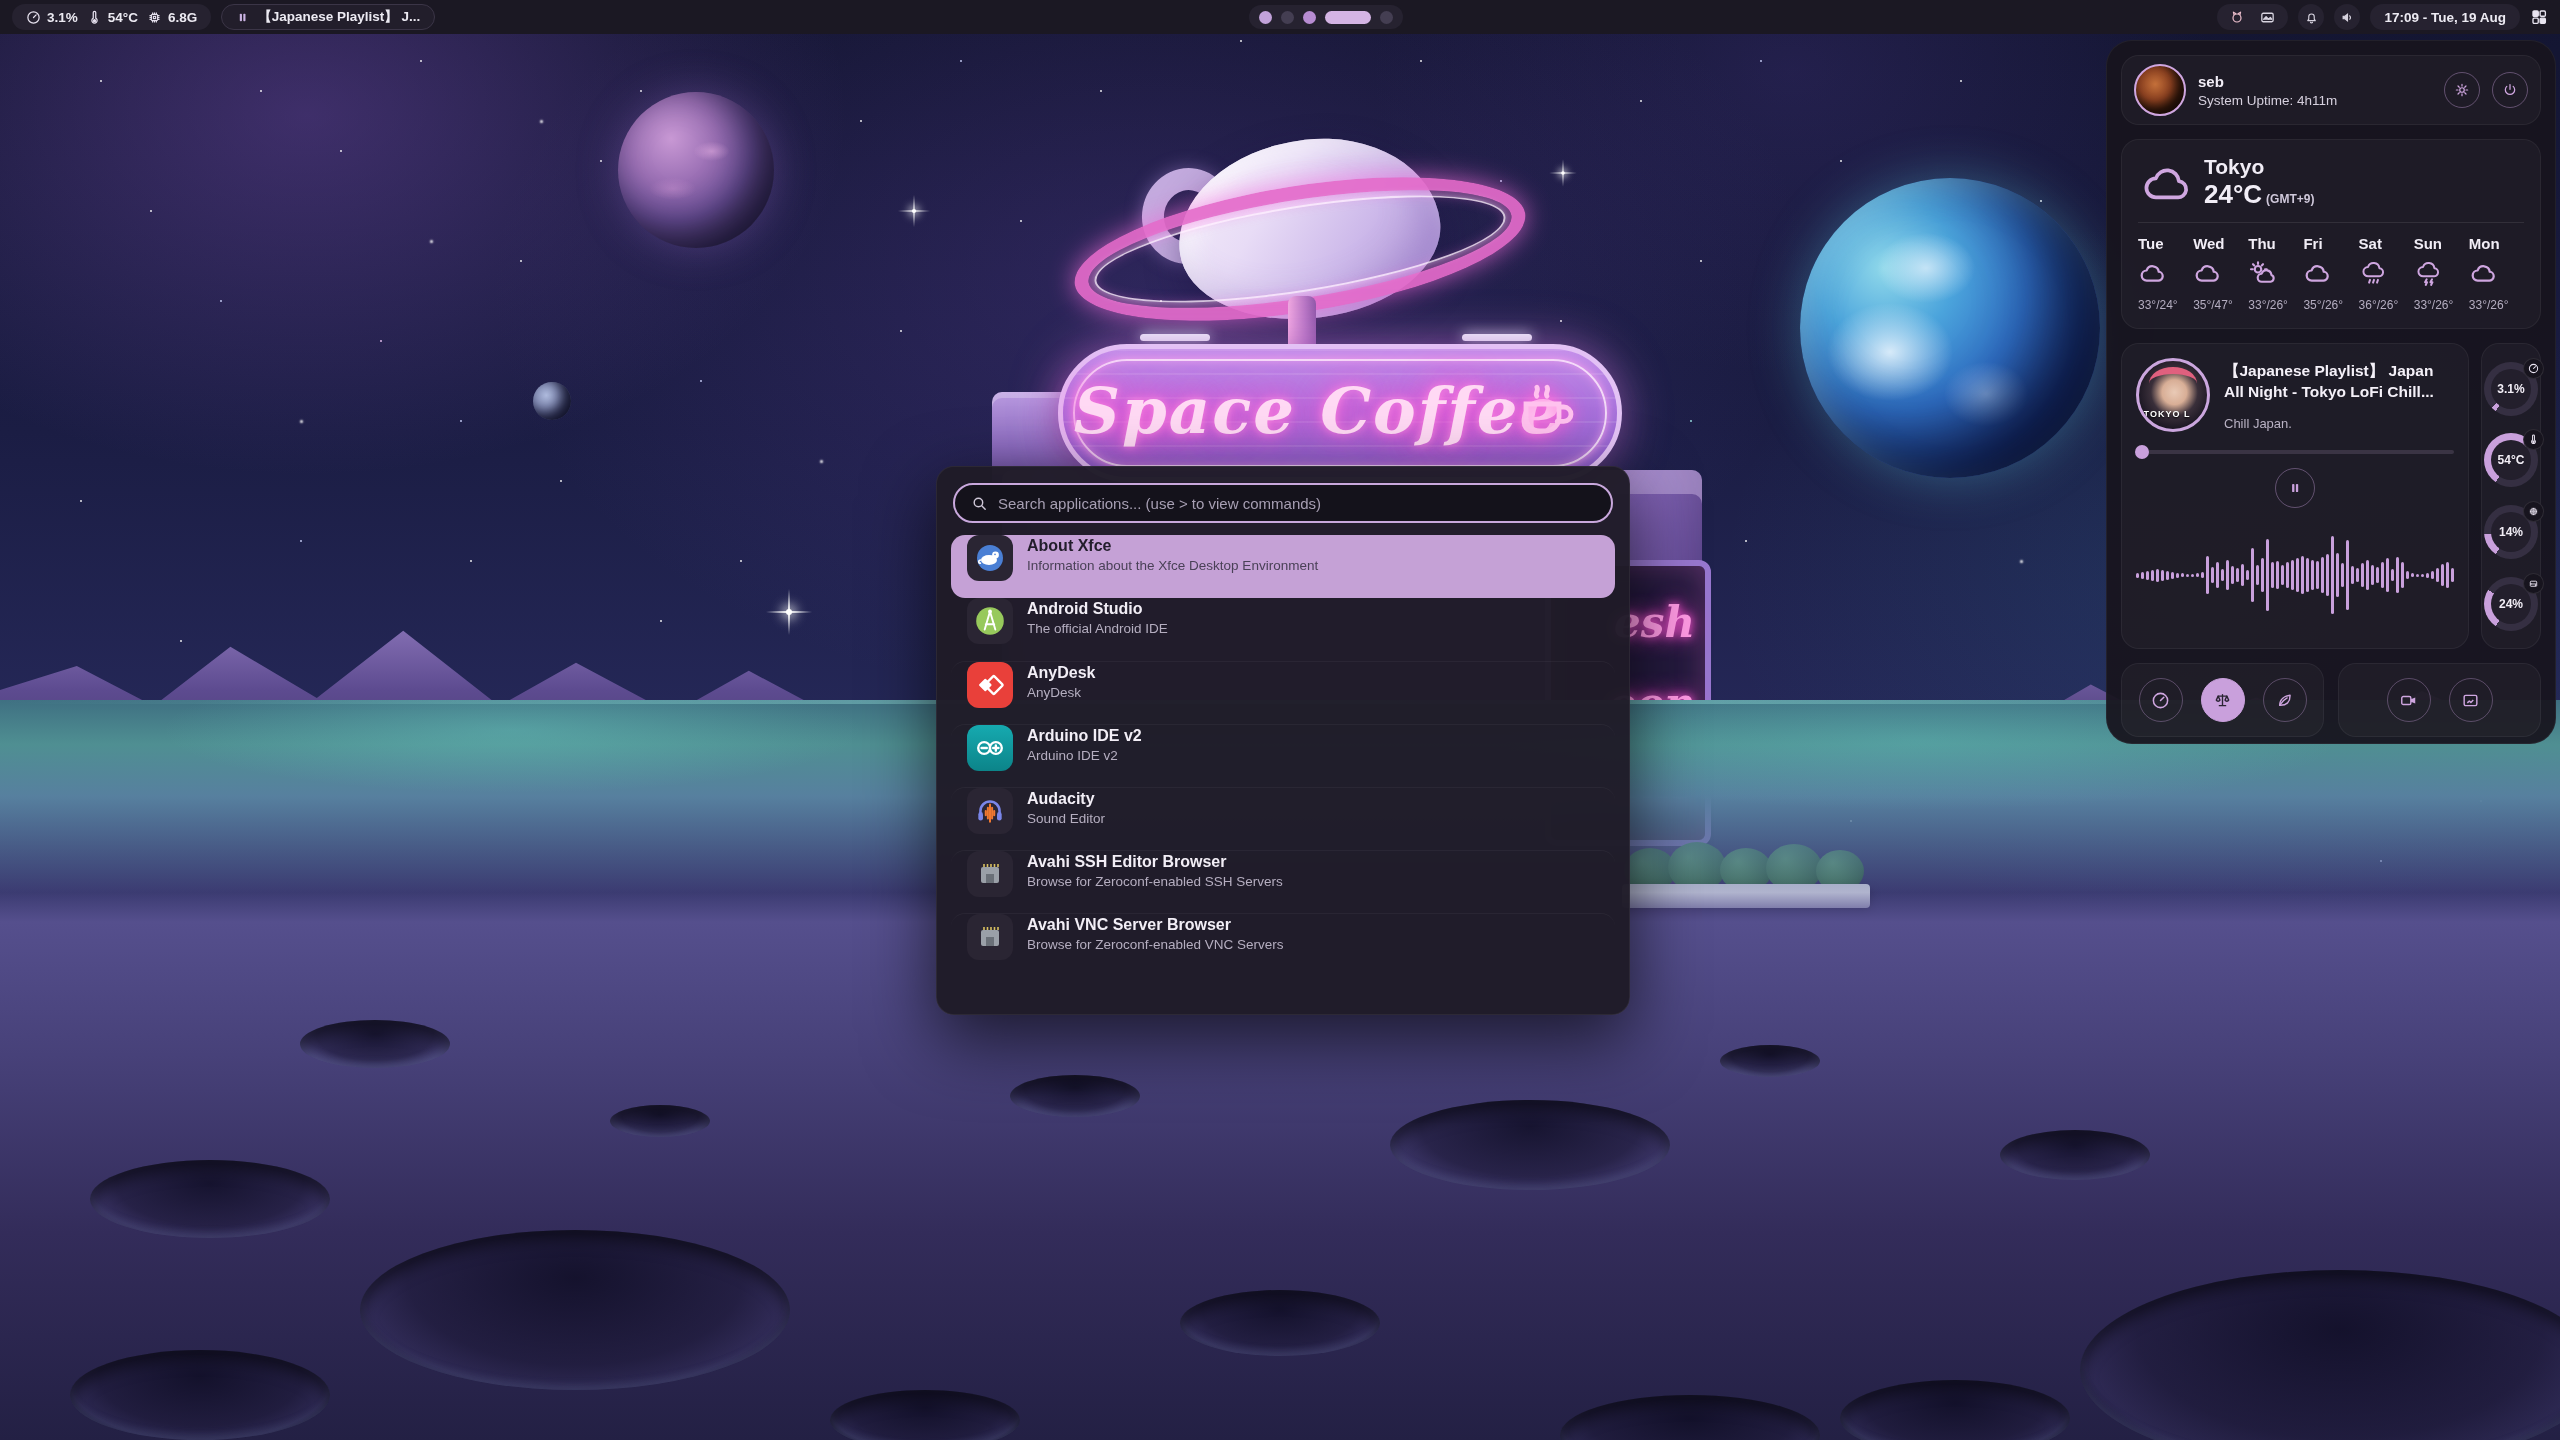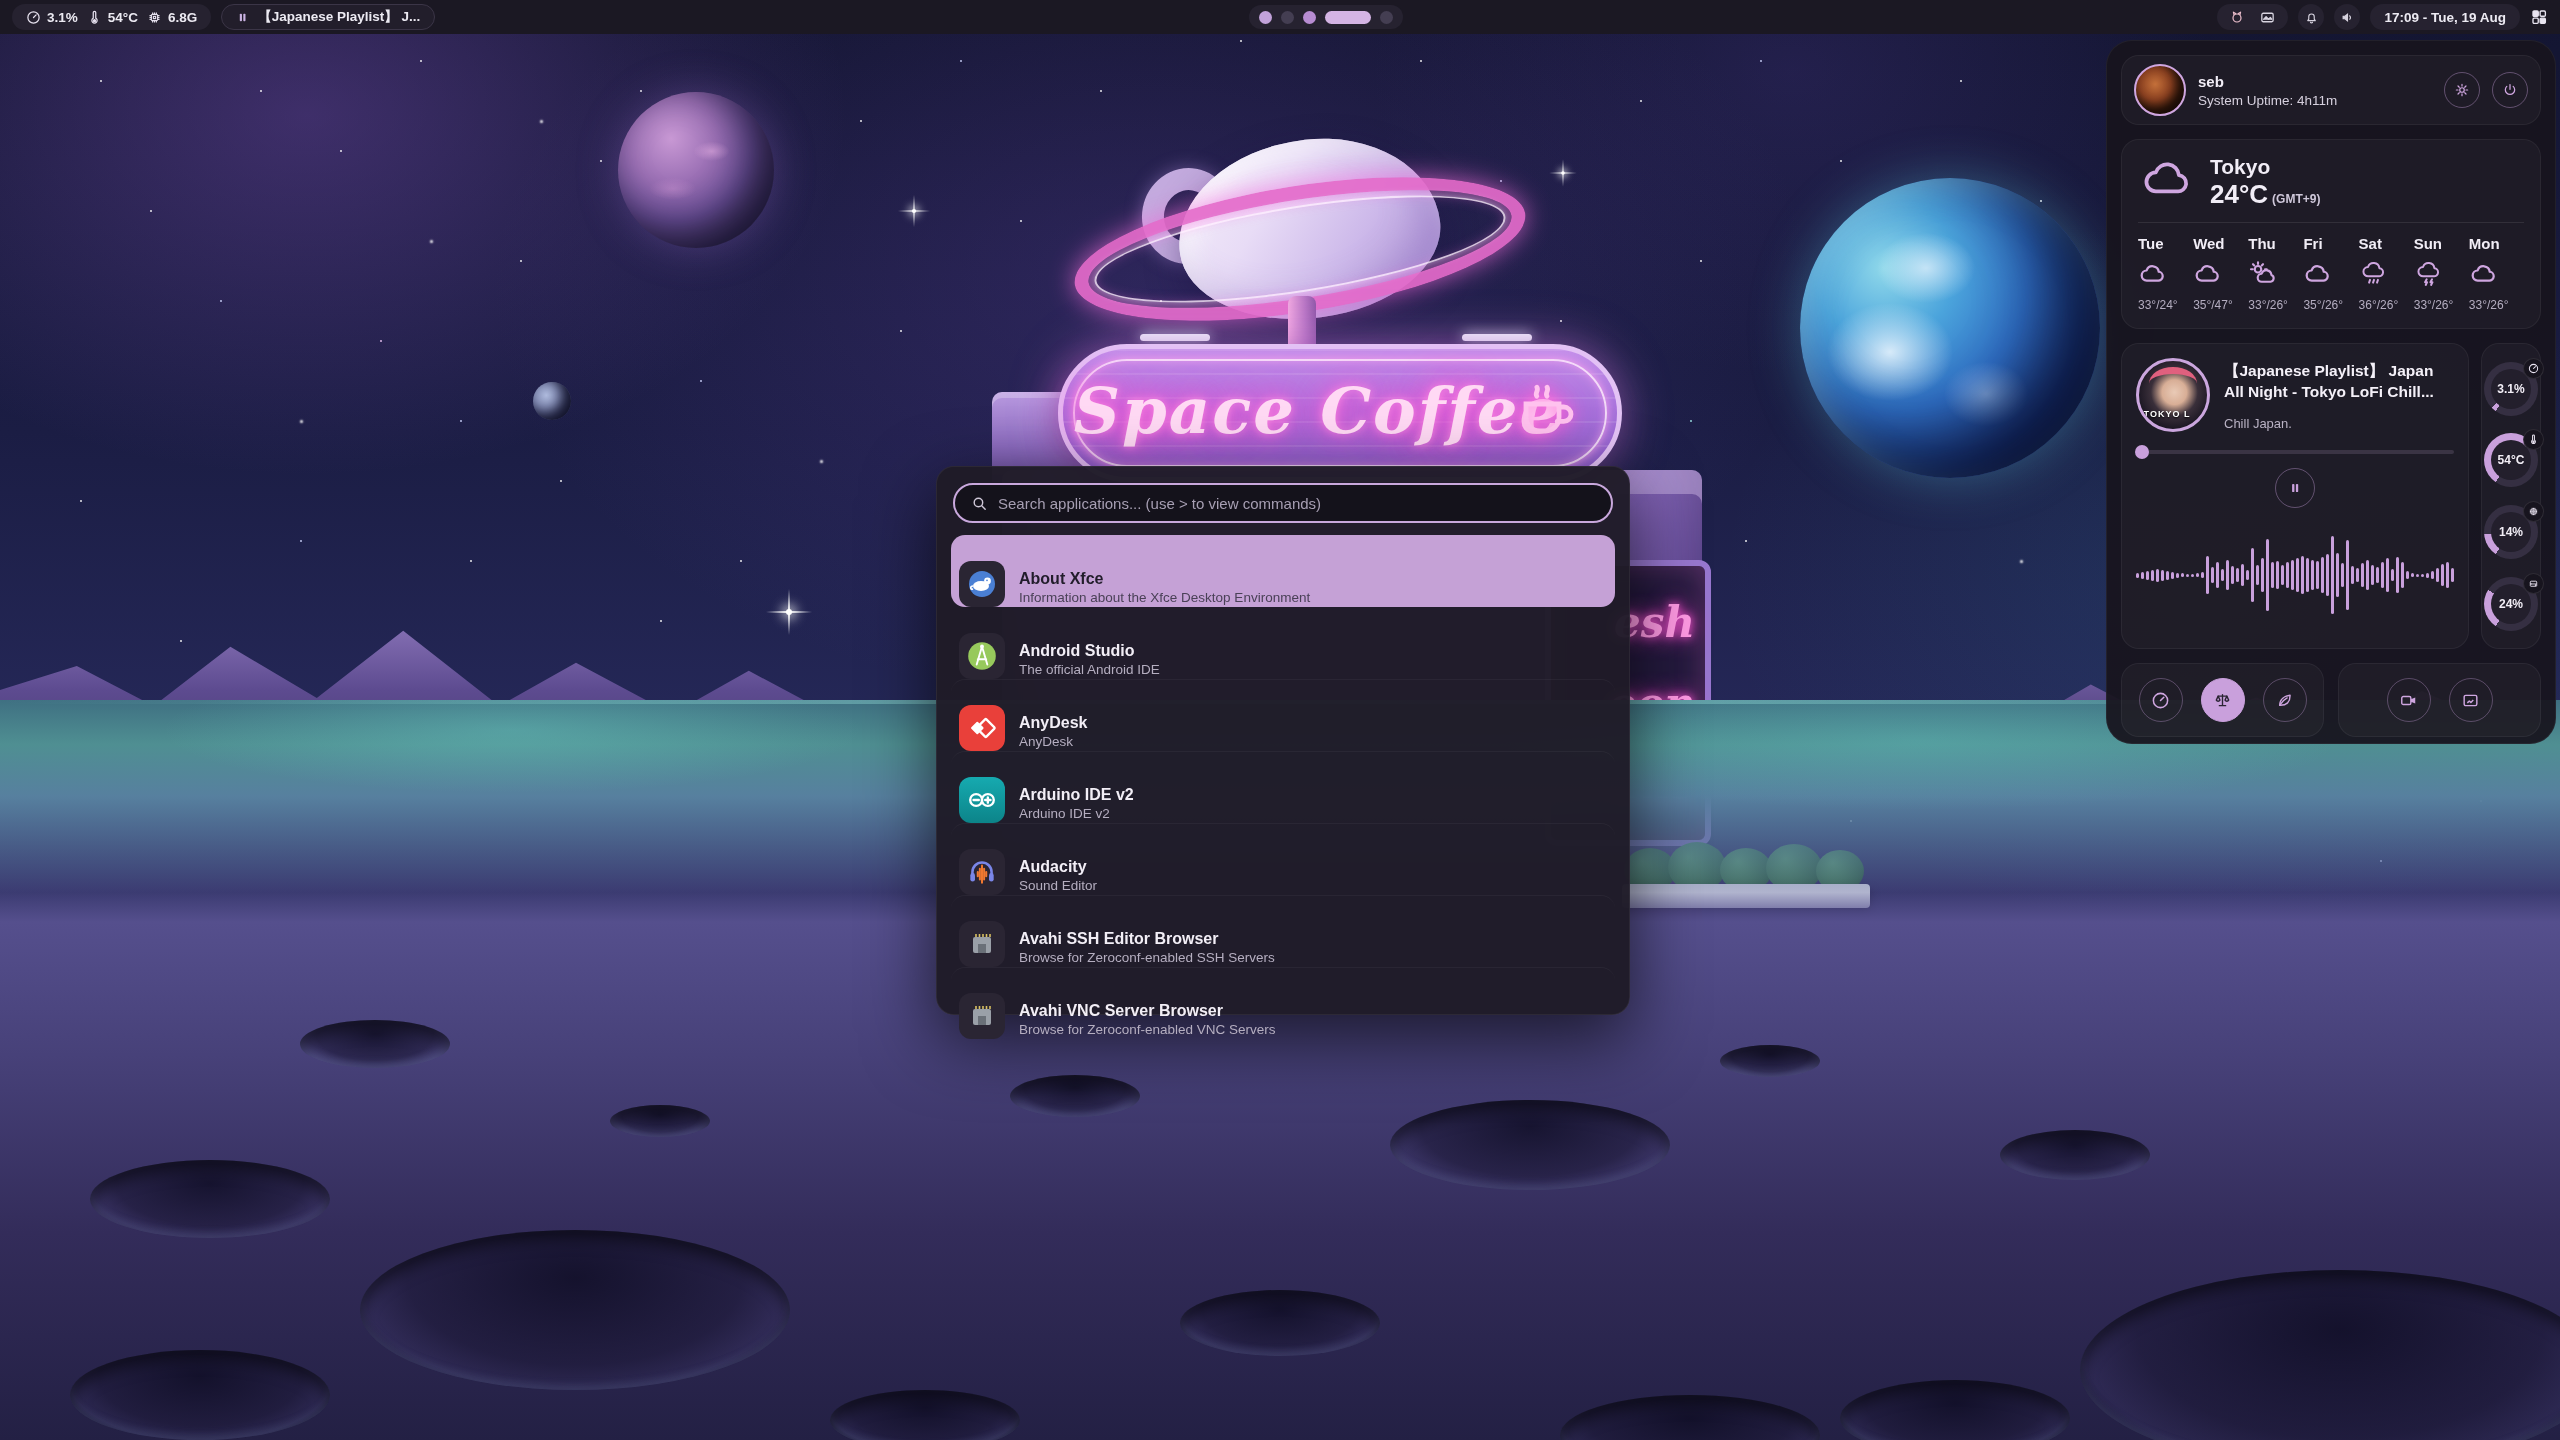--- a/index.html
+++ b/index.html
@@ -130,21 +130,21 @@
   
   #launcher { position:absolute; left:936px; top:466px; width:694px; height:549px; border-radius:18px;
     background:rgba(31,27,39,.97); border:1px solid rgba(255,255,255,.06);
     box-shadow:0 24px 70px rgba(0,0,0,.65); z-index:40; }
   .searchbox { margin:16px 16px 10px; height:40px; border-radius:999px; border:2px solid #c9a8dd; background:#14121b;
     display:flex; align-items:center; gap:10px; padding:0 16px; color:#cfc8d8; }
   .searchbox input { flex:1; background:transparent; border:none; outline:none; color:#e8e4ef; font-size:15px;
     font-family:"Liberation Sans", sans-serif; }
   .searchbox input::placeholder { color:#a79fb3; }
   .rows { padding:2px 14px 14px; }
-  .row { height:72px; border-radius:14px; display:flex; align-items:flex-end; gap:14px; padding:0 8px; }
+  .row { height:63px; border-radius:14px; display:flex; align-items:flex-start; gap:14px; padding:0 16px; }
   .row.selected { background:#c5a1d6; }
   .row:not(.selected):not(:nth-child(2)) { border-top:1px solid rgba(255,255,255,.045); }
   .row .name { font-size:16px; font-weight:bold; color:#f2eef6; line-height:1.35; }
   .row .desc { font-size:13.5px; color:#b5aec0; line-height:1.3; }
   .row.selected .name { color:#221d2b; }
   .row.selected .desc { color:#4a4157; }
   .app-icon { width:46px; height:46px; border-radius:12px; flex:0 0 46px; display:flex; align-items:center; justify-content:center; }
   .app-icon.dark { background:#2a2533; }
   .app-icon.red { background:#e9403a; }
   .app-icon.teal { background:linear-gradient(180deg,#16aab0,#0c8489); }
@@ -157,21 +157,21 @@
   .user-card { height:70px; display:flex; align-items:center; gap:12px; padding:0 12px; }
   .avatar { width:52px; height:52px; border-radius:50%; border:2px solid #cfa6e0; flex:0 0 52px;
     background: radial-gradient(circle at 40% 38%, #c4703a 0%, #8a4020 38%, #45200f 62%, #1a0d0c 100%);
     box-shadow: inset -6px -6px 12px rgba(0,0,0,.6); }
   .user-meta { flex:1; }
   .user-name { font-size:15px; font-weight:bold; }
   .user-sub { font-size:13.5px; color:#d6d0de; margin-top:3px; }
   .round-btn { width:36px; height:36px; border-radius:50%; border:1px solid rgba(201,160,220,.4);
     display:flex; align-items:center; justify-content:center; color:#cfa6e0; }
   .weather-card { margin-top:14px; padding:14px 16px 16px; }
-  .weather-head { display:flex; gap:14px; }
+  .weather-head { display:flex; align-items:center; gap:8px; }
   .weather-city { font-size:21px; font-weight:bold; line-height:1.2; }
   .weather-temp { font-size:26px; font-weight:bold; }
   .weather-tz { font-size:12px; font-weight:bold; color:#cfc8da; margin-left:4px; }
   .weather-div { height:1px; background:rgba(255,255,255,.09); margin:12px 0 12px; }
   .forecast { display:grid; grid-template-columns:repeat(7,1fr); text-align:left; }
   .fc-day { font-size:15px; font-weight:bold; }
   .fc-ico { height:32px; margin:8px 0 6px; color:#cfa6e0; }
   .fc-temps { font-size:12px; color:#b4adc0; }
   .mid-row { display:flex; gap:12px; margin-top:14px; height:306px; }
   .music-card { flex:1; padding:14px; display:flex; flex-direction:column; }

